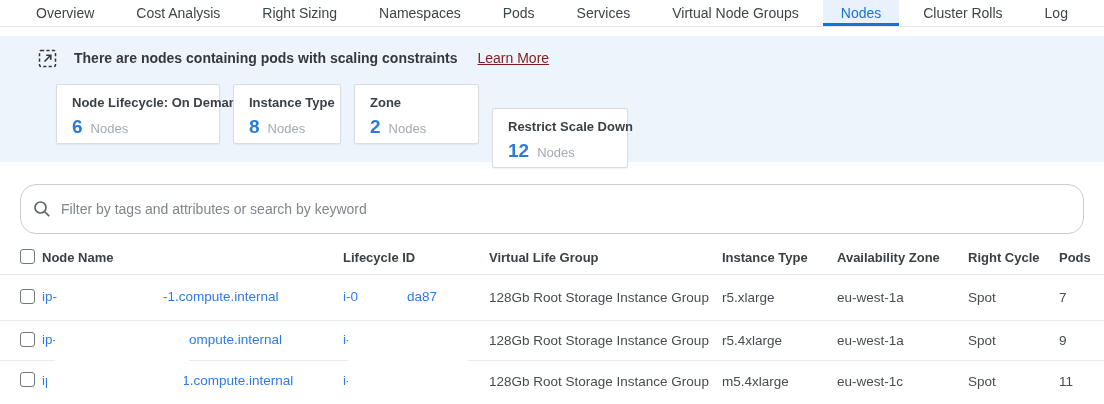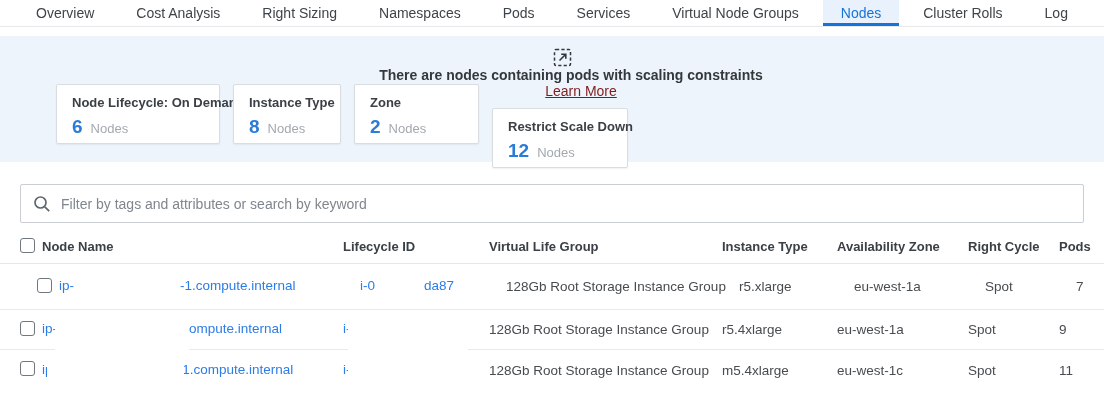--- a/index.html
+++ b/index.html
@@ -9,54 +9,54 @@
   
   .tabbar { display:flex; justify-content:space-between; align-items:stretch;
             height:27px; border-bottom:1px solid #e5e7e9; padding:0 18px; }
   .tab { display:flex; align-items:center; padding:0 18px; font-size:14px;
          color:#3f444a; cursor:pointer; white-space:nowrap; }
   .tab.active { color:#1473d9; background:#e9f2fc;
                 box-shadow: inset 0 -3px 0 #1473d9; }
 
   
   .banner { background:#edf4fb; height:126px; margin-top:9px; padding-top:12px; }
-  .banner-head { display:flex; align-items:center; padding-left:38px; height:20px;flex-direction:column; }
+  .banner-head { display:flex; align-items:center; padding-left:38px; height:20px; }
   .banner-icon { width:19px; height:19px; margin-right:17px; display:inline-flex; }
   .banner-msg { font-size:14px; font-weight:700; color:#33383d; }
   .learn-more { font-size:14px; color:#7f1d1d; text-decoration:underline;
                 margin-left:20px; cursor:pointer; }
   .cards { display:flex; margin:16px 0 0 56px; gap:13px; }
   .card { background:#fff; border:1px solid #d9dde2; border-radius:2px;
           box-shadow:0 1px 2px rgba(0,0,0,.06); height:60px; padding:10px 15px;
           cursor:pointer; }
   .card-title { font-size:13px; font-weight:700; color:#3b4046; white-space:nowrap; }
   .card-count { margin-top:6px; display:flex; align-items:baseline; }
   .card-count .num { font-size:19px; font-weight:600; color:#2b7cd9; }
   .card-count .unit { font-size:13px; color:#a3a9b0; margin-left:8px; }
   .card-w1 { width:164px; } .card-w2 { width:108px; }
   .card-w3 { width:125px; } .card-w4 { width:136px;margin-top:24px; }
 
   
-  .searchbar { margin:22px 20px 0 20px; height:39px; border:1px solid #c9ced4;
-               border-radius:2px; display:flex; align-items:center; padding:0 12px;
+  .searchbar { margin:22px 20px 0 20px; height:50px; border:1px solid #c9ced4;
+               border-radius:16px; display:flex; align-items:center; padding:0 12px;
                background:#fff; }
   .searchbar svg { flex:0 0 auto; margin-right:10px; }
   .searchbar input { border:none; outline:none; flex:1; font-size:14px;
                      font-family:"Liberation Sans", sans-serif; color:#3f444a; }
   .searchbar input::placeholder { color:#7f868d; }
 
   
   .table { margin-top:7px; }
   .trow { display:grid;
           grid-template-columns:42px 301px 146px 233px 115px 131px 91px 1fr;
           align-items:center; }
   .thead { height:34px; border-bottom:1px solid #e4e6e9; }
   .thead .cell { font-size:13px; font-weight:700; color:#3b4046; }
   .body-row { border-bottom:1px solid #e8eaec; font-size:13.5px; color:#474c51; }
-  .row-0 { height:46px;padding-left:17px; } .row-1 { height:40px; } .row-2 { height:40px; border-bottom:none; }
+  .row-0 { height:46px; } .row-1 { height:40px; } .row-2 { height:40px; border-bottom:none; }
   .cell { white-space:nowrap; overflow:visible; }
   .cell-check { padding-left:20px; }
   .checkbox { width:15px; height:15px; border:1.5px solid #70777f; border-radius:3px;
               background:#fff; display:inline-block; cursor:pointer; }
   .link { color:#2b7ce9; cursor:pointer; }
   .frag { display:inline-block; }
   .redact { display:inline-block; position:relative; height:18px; vertical-align:middle;
             background:#fff; }
   
   .row-0 .gap-name { width:106px; } .row-0 .gap-inst { width:49px; }

